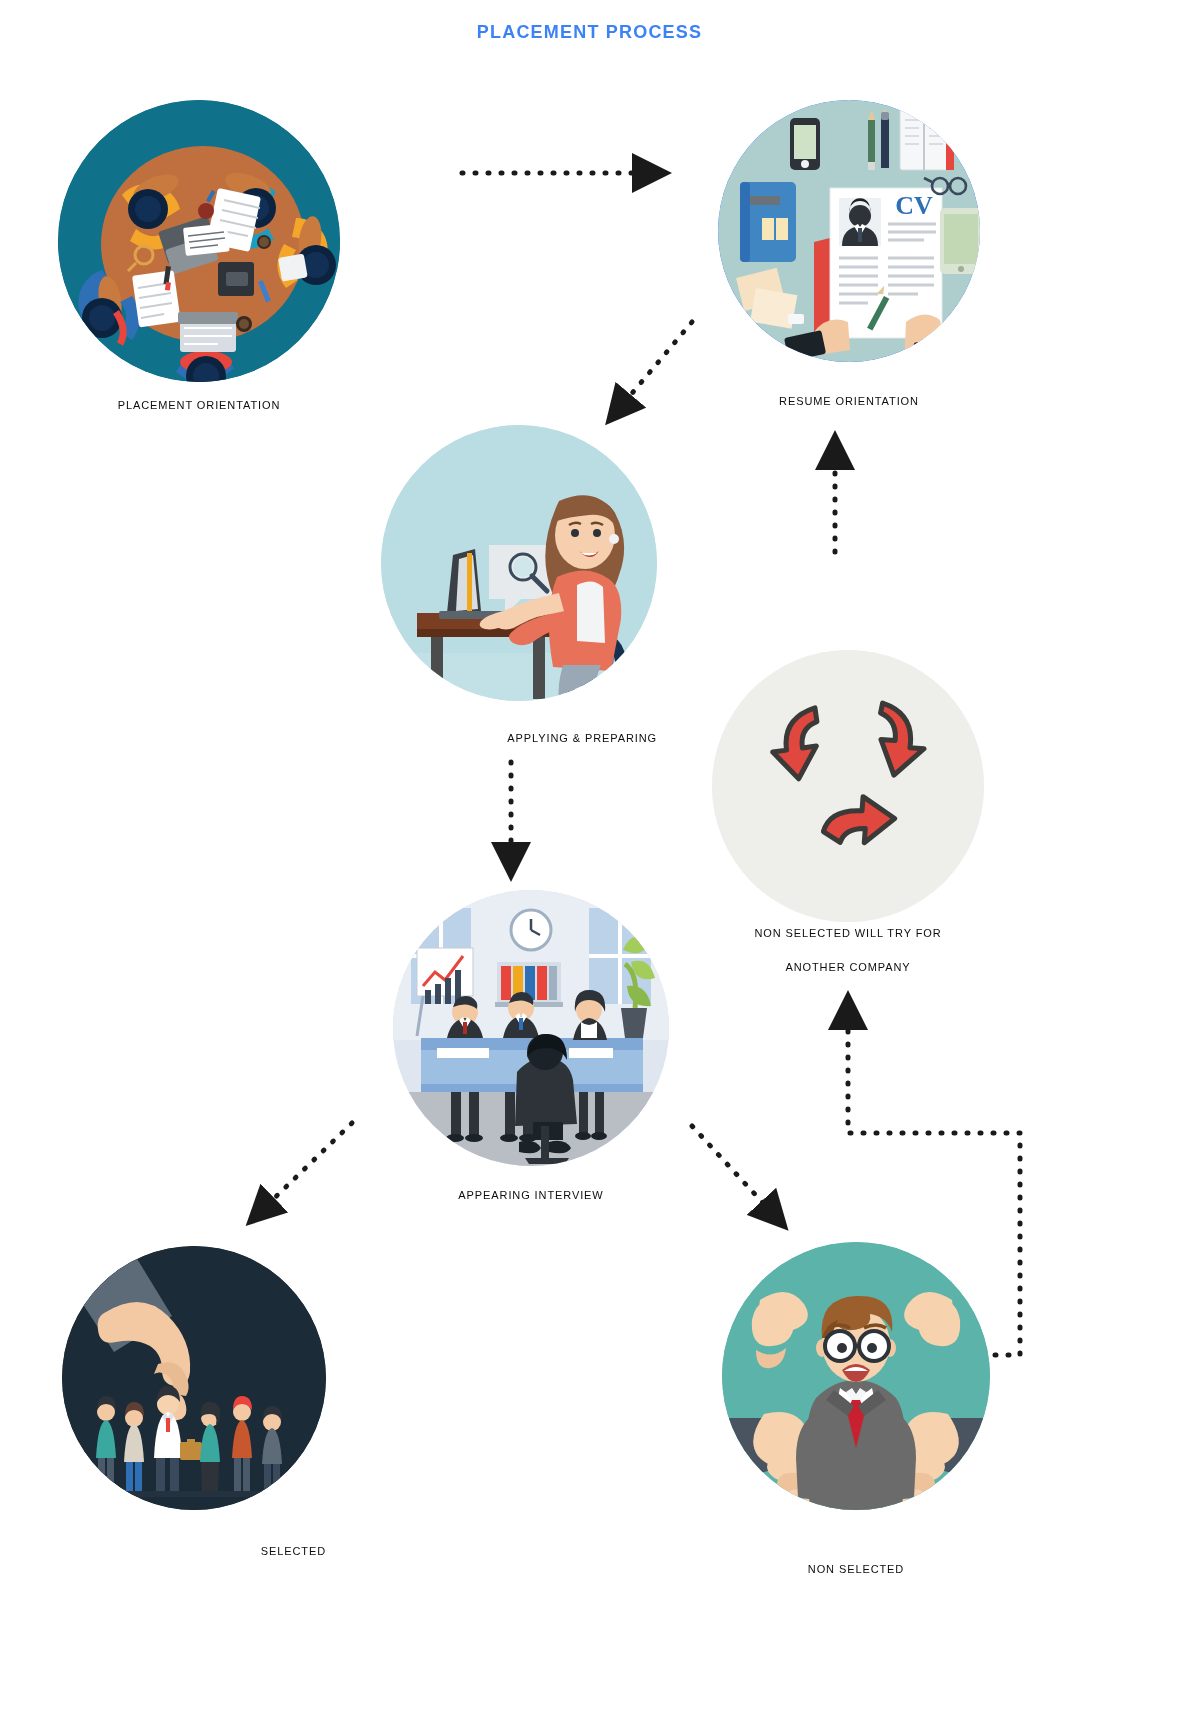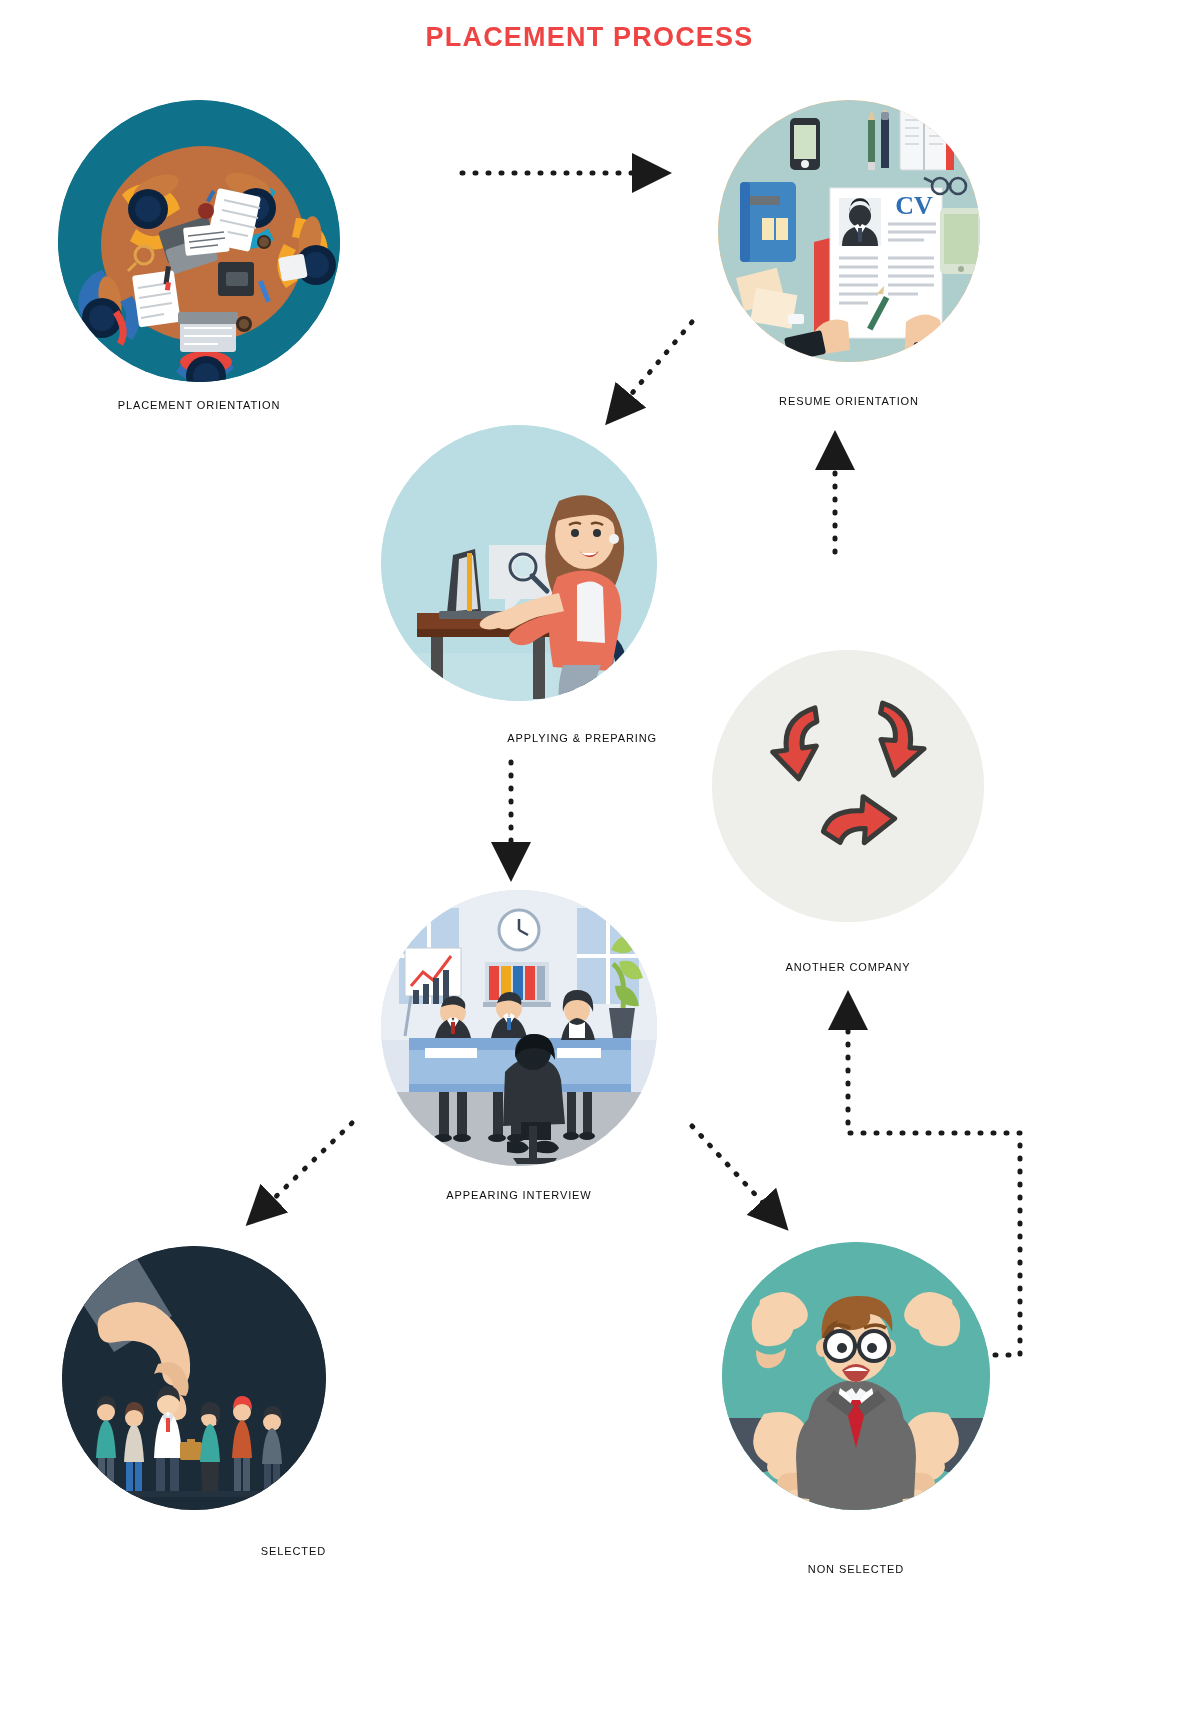--- a/index.html
+++ b/index.html
@@ -6,22 +6,22 @@
   body{
     width:1179px;height:1728px;
     background:#ffffff;
     font-family:"Liberation Sans", sans-serif;
     position:relative;
     overflow:hidden;
   }
   .title{
     position:absolute;left:0;top:22px;width:1179px;
     text-align:center;
-    font-size:27px;font-weight:bold;letter-spacing:1.2px;
-    color:#ef4444;
+    font-size:18px;font-weight:bold;letter-spacing:1.2px;
+    color:#3b82f6;
   }
   .node{position:absolute;}
   .circ{border-radius:50%;overflow:hidden;position:relative;}
   .caption{
     position:absolute;width:100%;text-align:center;
     font-size:11px;font-weight:normal;letter-spacing:0.9px;
     color:#0d0d0d;line-height:26px;
   }
   .arrow{position:absolute;}
   svg{display:block;}
@@ -120,21 +120,21 @@
       <rect x="108" y="166" width="5" height="18" fill="#2d3338" transform="rotate(8 108 166)"></rect>
       <rect x="108" y="182" width="5" height="8" fill="#e8453c" transform="rotate(8 108 182)"></rect>
       <rect x="200" y="182" width="5" height="22" fill="#3a7fd0" transform="rotate(-22 200 182)"></rect>
       <rect x="154" y="90" width="4" height="12" fill="#2f6fb5" transform="rotate(30 154 90)"></rect>
     </svg>
   </div>
   <div class="caption" style="top:292px;">PLACEMENT ORIENTATION</div>
 </div>
 
 <div class="node" style="left:718px;top:100px;width:262px;height:262px;">
-  <div class="circ" style="width:262px;height:262px;background:#fdba74;">
+  <div class="circ" style="width:262px;height:262px;background:#3b82f6;">
     <svg width="262" height="262" viewBox="0 0 262 262">
       <circle cx="131" cy="131" r="131" fill="#aecdcd"></circle>
 
       <rect x="72" y="18" width="30" height="52" rx="5" fill="#2d3338"></rect>
       <rect x="76" y="25" width="22" height="34" fill="#cfe2c6"></rect>
       <circle cx="87" cy="64" r="4" fill="#f0f2f4"></circle>
 
       <g>
         <rect x="150" y="20" width="7" height="48" fill="#4e7a5e"></rect>
         <polygon points="150,20 157,20 153.5,10" fill="#e3c99a"></polygon>
@@ -301,21 +301,21 @@
 
         <path d="M182 240 q-6 20 -4 36 l34 0 q2 -22 8 -36 z" fill="#9aa7b4"></path>
         <path d="M198 262 q-4 10 -2 14 l38 0 q-2 -10 -6 -14 z" fill="#8b98a5"></path>
         <ellipse cx="202" cy="274" rx="20" ry="7" fill="#5d6b78"></ellipse>
       </g>
     </svg>
   </div>
   <div class="caption" style="top:300px;text-align:right;">APPLYING &amp; PREPARING</div>
 </div>
 
-<div class="node" style="left:381px;top:890px;width:276px;height:276px;">
+<div class="node" style="left:393px;top:890px;width:276px;height:276px;">
   <div class="circ" style="width:276px;height:276px;background:#dfe6ef;">
     <svg width="276" height="276" viewBox="0 0 276 276">
       <circle cx="138" cy="138" r="138" fill="#dfe6ef"></circle>
 
       <rect x="0" y="0" width="276" height="150" fill="#e9eef4"></rect>
       <g fill="#bcd2e8">
         <rect x="18" y="18" width="60" height="96"></rect>
         <rect x="196" y="18" width="62" height="96"></rect>
       </g>
       <g stroke="#ffffff" stroke-width="4">
@@ -578,20 +578,21 @@
 
       <g transform="translate(166,46) rotate(12)">
         <path d="M6 6 q34 4 36 38 l14 -2 l-24 32 l-20 -32 l14 -2 q-2 -20 -20 -24 z" fill="#e0483f" stroke="#3a3a38" stroke-width="5" stroke-linejoin="round"></path>
       </g>
 
       <g transform="translate(104,162) rotate(-4)">
         <path d="M6 20 q8 -22 40 -18 l2 -14 l30 24 l-32 22 l2 -14 q-20 -2 -26 12 z" fill="#e0483f" stroke="#3a3a38" stroke-width="5" stroke-linejoin="round"></path>
       </g>
     </svg>
   </div>
+  <div class="caption" style="top:270px;">NON SELECTED WILL TRY FOR</div>
   <div class="caption" style="top:304px;">ANOTHER COMPANY</div>
 </div>
 
 <svg class="arrow" style="left:0;top:0;" width="1179" height="1728" viewBox="0 0 1179 1728">
   <defs>
     <marker id="ah" markerWidth="8" markerHeight="8" refX="4" refY="4" orient="auto">
       <path d="M0,0 L8,4 L0,8 Z" fill="#1a1a1a"></path>
     </marker>
   </defs>
   <g stroke="#1a1a1a" stroke-width="5" stroke-linecap="round" stroke-dasharray="1 12" fill="none" marker-end="url(#ah)">

